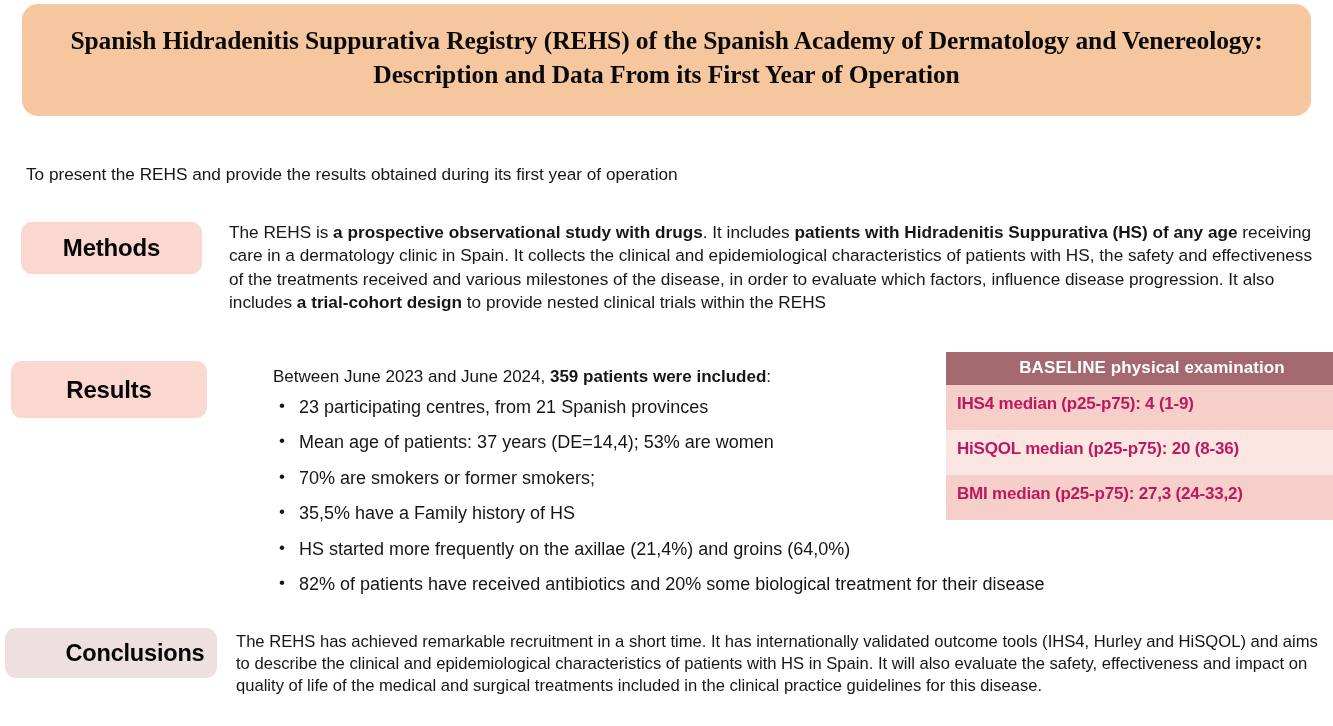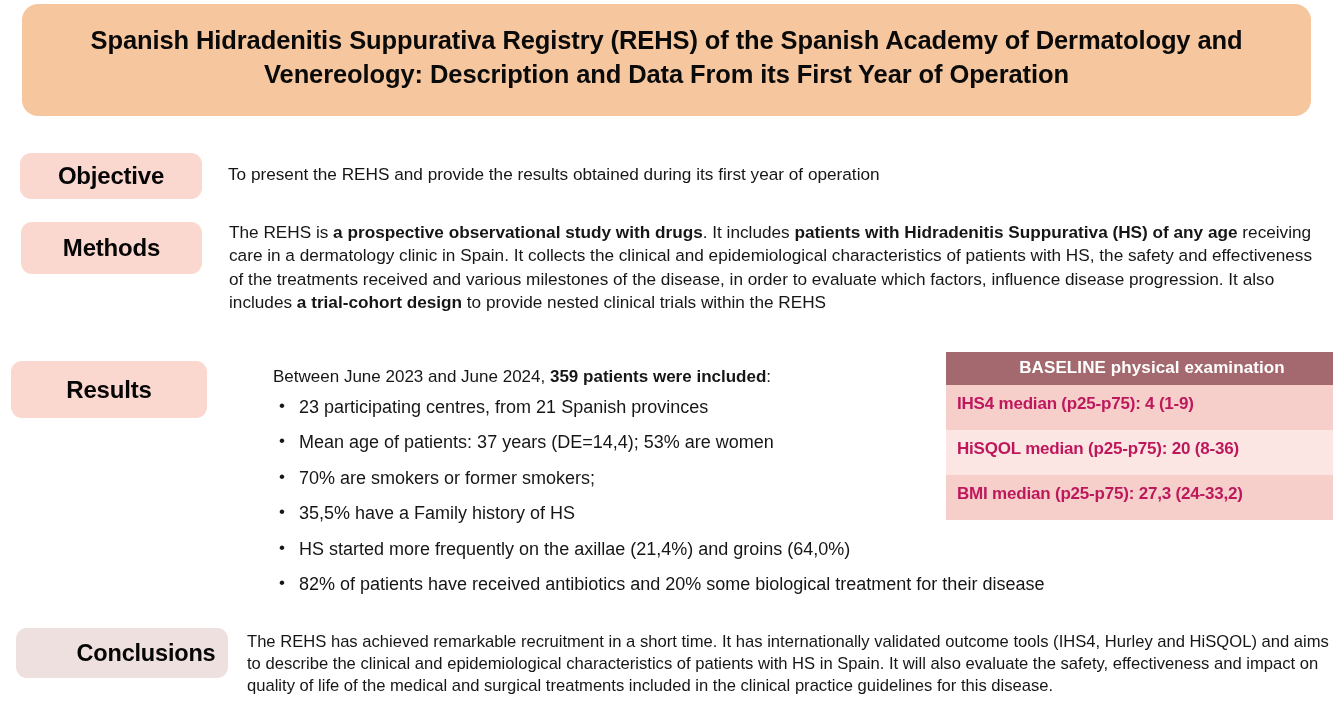--- a/index.html
+++ b/index.html
@@ -31,20 +31,21 @@
     justify-content: center;
     padding: 4px 28px 8px 28px;
   }
   .title-banner .title-text {
     font-size: 25.5px;
     font-weight: bold;
     color: #0a0a0a;
     text-align: center;
     line-height: 1.32;
     letter-spacing: -0.1px;
+    font-family: Liberation Serif, serif;
   }
 
   
   .section {
     position: absolute;
     display: flex;
     align-items: flex-start;
   }
   .pill {
     background: #FBD8CF;
@@ -122,40 +123,39 @@
     font-size: 17px;
     color: #be185d;
     padding: 9px 0 16px 11px;
     letter-spacing: -0.2px;
   }
   .bt-row.odd  { background: #F6CFCB; }
   .bt-row.even { background: #FCE6E3; }
 
   
   #sec-conclusions { left: 0px; top: 628px; width: 1333px; }
-  #sec-conclusions .pill { width: 212px; height: 50px; margin-left: 16px; font-size: 23.5px; padding-left: 48px; }
+  #sec-conclusions .pill { width: 212px; height: 50px; margin-left: 5px; font-size: 23.5px; padding-left: 48px; }
   #sec-conclusions .body-text {
     margin-left: 19px;
     margin-top: 3px;
     width: 1085px;
     font-size: 16.6px;
     line-height: 1.34;
   }
 </style>
 </head>
 <body>
 
 <div class="page">
 
   <div class="title-banner">
     <div class="title-text">Spanish Hidradenitis Suppurativa Registry (REHS) of the Spanish Academy of Dermatology and Venereology: Description and Data From its First Year of Operation</div>
   </div>
 
   <div class="section" id="sec-objective">
-    <div class="pill">Objective</div>
     <div class="body-text">To present the REHS and provide the results obtained during its first year of operation</div>
   </div>
 
   <div class="section" id="sec-methods">
     <div class="pill">Methods</div>
     <div class="body-text">The REHS is <b>a prospective observational study with drugs</b>. It includes <b>patients with Hidradenitis Suppurativa (HS) of any age</b> receiving care in a dermatology clinic in Spain. It collects the clinical and epidemiological characteristics of patients with HS, the safety and effectiveness of the treatments received and various milestones of the disease, in order to evaluate which factors, influence disease progression. It also includes <b>a trial-cohort design</b> to provide nested clinical trials within the REHS</div>
   </div>
 
   <div class="section" id="sec-results">
     <div class="pill">Results</div>

